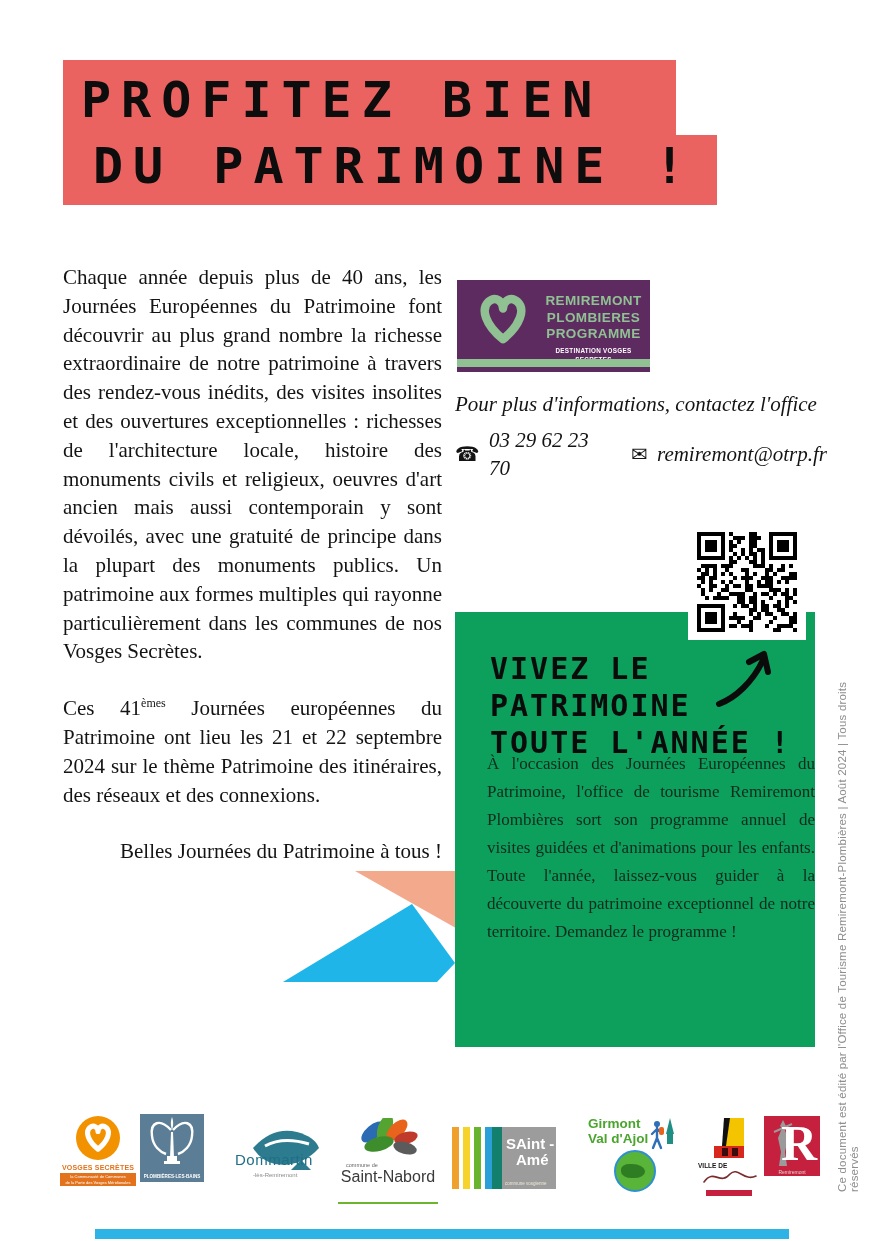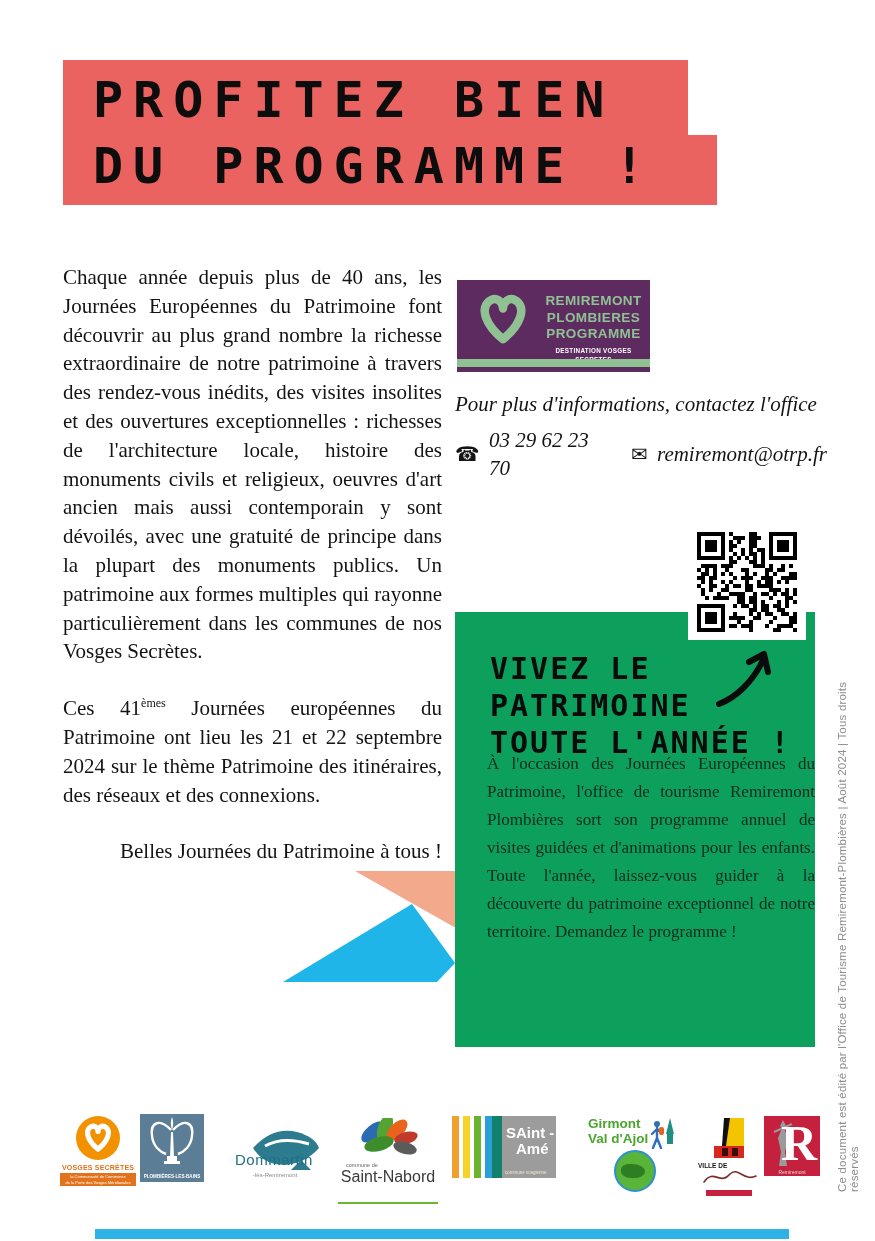--- a/index.html
+++ b/index.html
@@ -3,21 +3,21 @@
 <meta charset="utf-8">
 <style>
   html,body{margin:0;padding:0;background:#fff;}
   .page{position:relative;width:875px;height:1241px;background:#ffffff;overflow:hidden;
         font-family:"Liberation Serif",serif;color:#141414;}
 
   
   .title-line{position:absolute;background:#ea6360;color:#0d0d0d;
       font-family:"DejaVu Sans Mono",monospace;font-weight:bold;
       font-size:50px;letter-spacing:10px;white-space:nowrap;overflow:hidden;}
-  .title-line1{left:63px;top:60px;width:595px;height:75px;line-height:80px;padding-left:30px;}
+  .title-line1{left:63px;top:60px;width:595px;height:75px;line-height:80px;padding-left:18px;}
   .title-line2{left:63px;top:135px;width:624px;height:70px;line-height:62px;padding-left:30px;}
 
   
   .intro{position:absolute;left:63px;top:263px;width:379px;}
   .intro p{margin:0 0 28px 0;font-size:21px;line-height:28.8px;text-align:justify;}
   .intro p:last-child{text-align:right;}
   .intro sup{font-size:12px;line-height:0;}
 
   
   .otlogo{position:absolute;left:457px;top:280px;width:193px;height:92px;background:#5e2b61;}
@@ -64,21 +64,21 @@
   .p-vosges .lab{color:#e2721b;font-weight:bold;font-size:7px;margin-top:4px;letter-spacing:.2px;}
   .p-vosges .sub{color:#ffffff;background:#e2721b;font-size:4px;line-height:5.5px;margin-top:2px;padding:1px;}
   .p-plomb{left:140px;top:6px;width:64px;height:68px;background:#5b7e96;text-align:center;}
   .p-plomb .lab{position:absolute;left:0;right:0;bottom:3px;color:#fff;font-weight:bold;font-size:4.6px;}
   .p-domm{left:213px;top:18px;width:108px;height:58px;}
   .p-domm .lab{position:absolute;left:2px;bottom:16px;color:#1f6f86;font-size:15px;letter-spacing:.5px;margin-left:20px;}
   .p-domm .sub{position:absolute;left:40px;bottom:6px;color:#8a8a8a;font-size:6px;}
   .p-nabord{left:338px;top:10px;width:100px;text-align:center;}
   .p-nabord .top{font-size:5.5px;color:#666;text-align:left;margin-left:8px;}
   .p-nabord .lab{font-size:16px;color:#3a3a3a;border-bottom:2px solid #6cb52e;padding-bottom:16px;}
-  .p-ame{left:452px;top:8px;width:106px;height:62px;display:flex;}
+  .p-ame{left:452px;top:19px;width:106px;height:62px;display:flex;}
   .p-ame .stripes{display:flex;height:62px;}
   .p-ame .s{height:62px;}
   .p-ame .grey{background:#9c9c9c;width:54px;height:62px;color:#fff;position:relative;}
   .p-ame .l1{position:absolute;left:4px;top:8px;font-size:15px;font-weight:bold;}
   .p-ame .l2{position:absolute;left:14px;top:24px;font-size:15px;font-weight:bold;}
   .p-ame .sub{position:absolute;left:3px;bottom:3px;font-size:4.5px;color:#efe9d2;}
   .p-girmont{left:588px;top:8px;width:102px;height:80px;}
   .p-girmont .lab{color:#4aa52e;font-size:13.5px;font-weight:bold;line-height:15px;}
   .p-girmont .globe{position:absolute;left:26px;top:34px;width:38px;height:38px;border-radius:50%;
       background:#59b43a;border:2px solid #2e8fd1;overflow:hidden;}
@@ -96,21 +96,21 @@
   .p-remi .sub{position:absolute;left:0;right:0;bottom:1px;color:#e3cfcf;font-size:5px;text-align:center;}
 
   .bottom-bar{position:absolute;left:95px;top:1229px;width:694px;height:10px;background:#2eb3e6;z-index:1;}
 </style>
 </head>
 <body>
 
 <div class="page">
 
   <div class="title-line title-line1">PROFITEZ BIEN</div>
-  <div class="title-line title-line2">DU PROGRAMME !</div>
+  <div class="title-line title-line2">DU PATRIMOINE !</div>
 
   <div class="intro">
     <p>Chaque année depuis plus de 40 ans, les Journées Européennes du Patrimoine font découvrir au plus grand nombre la richesse extraordinaire de notre patrimoine à travers des rendez-vous inédits, des visites insolites et des ouvertures exceptionnelles : richesses de l'architecture locale, histoire des monuments civils et religieux, oeuvres d'art ancien mais aussi contemporain y sont dévoilés, avec une gratuité de principe dans la plupart des monuments publics. Un patrimoine aux formes multiples qui rayonne particulièrement dans les communes de nos Vosges Secrètes.</p>
     <p><span>Ces 41</span><sup>èmes</sup><span> Journées européennes du Patrimoine ont lieu les 21 et 22 septembre 2024 sur le thème Patrimoine des itinéraires, des réseaux et des connexions.</span></p>
     <p>Belles Journées du Patrimoine à tous !</p>
   </div>
 
   <div class="otlogo">
     <span class="heart">
       <svg width="56" height="56" viewBox="0 0 100 100">

